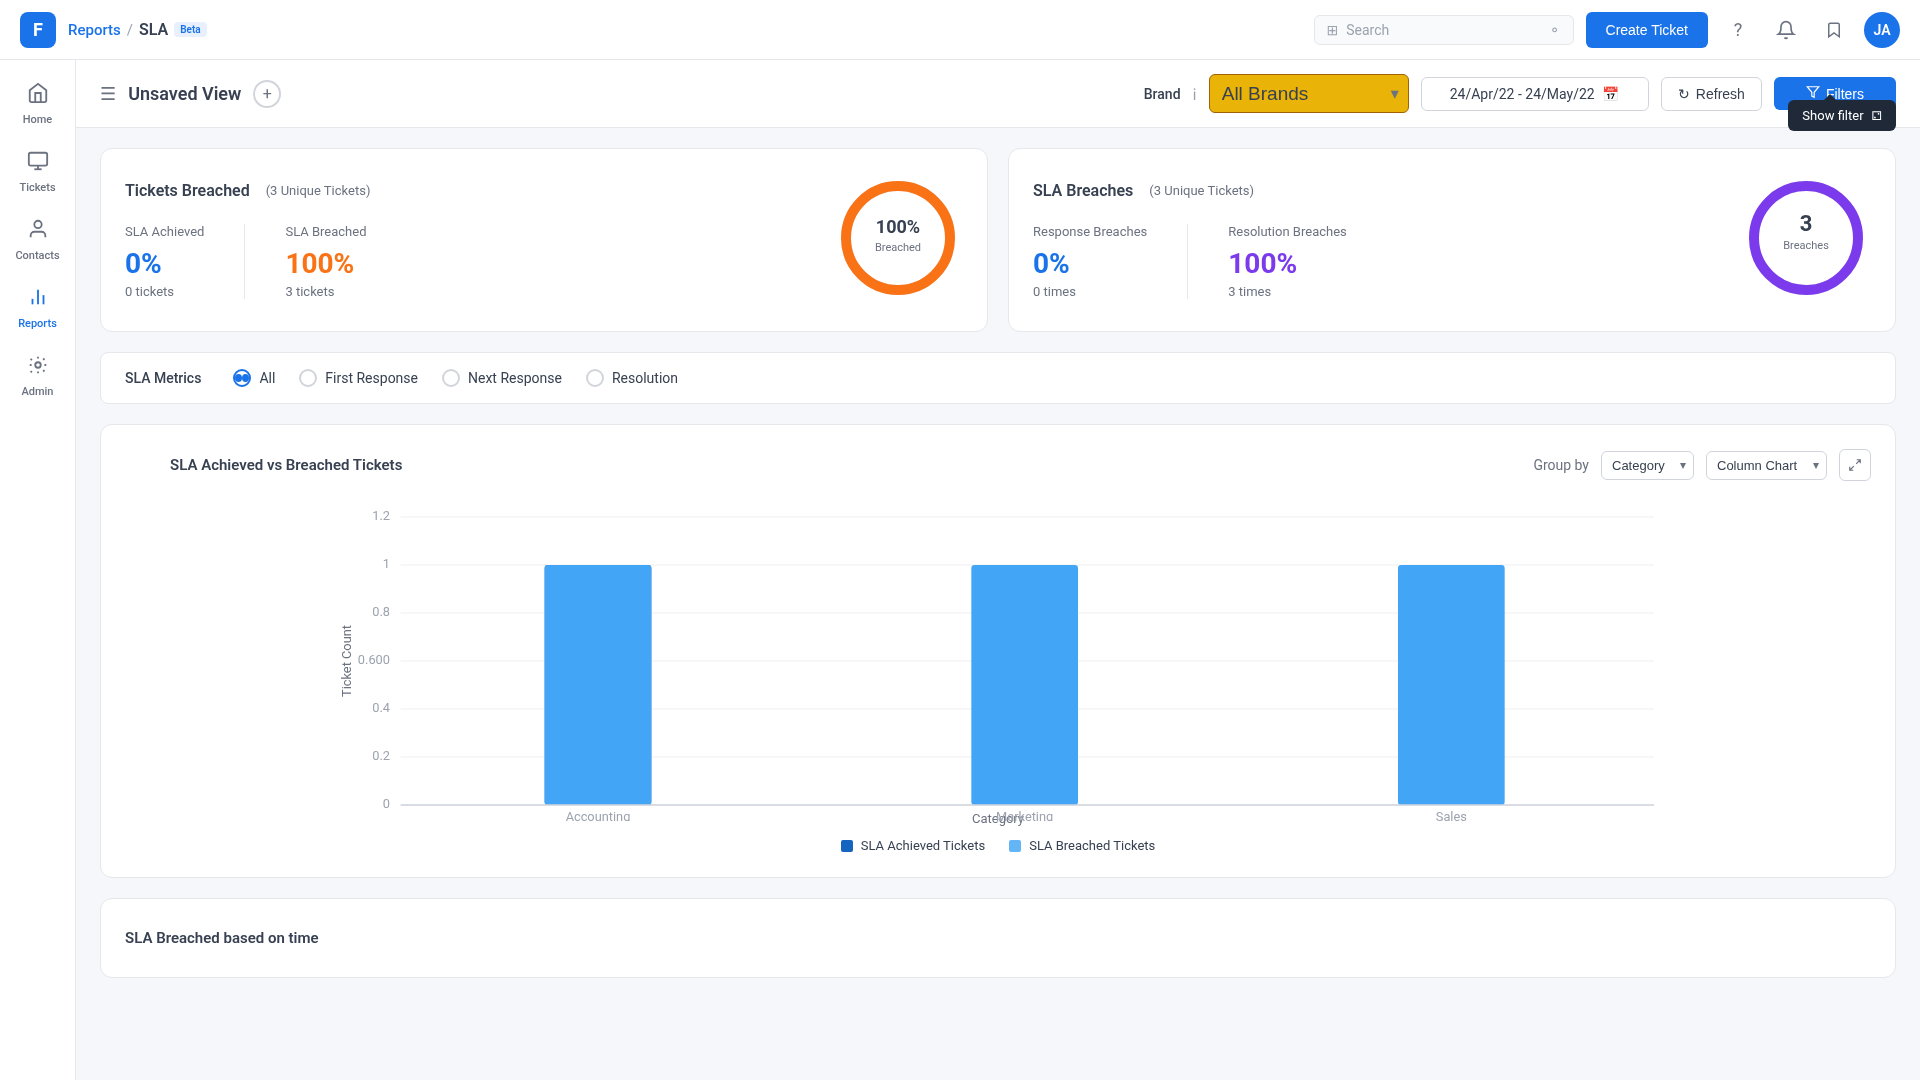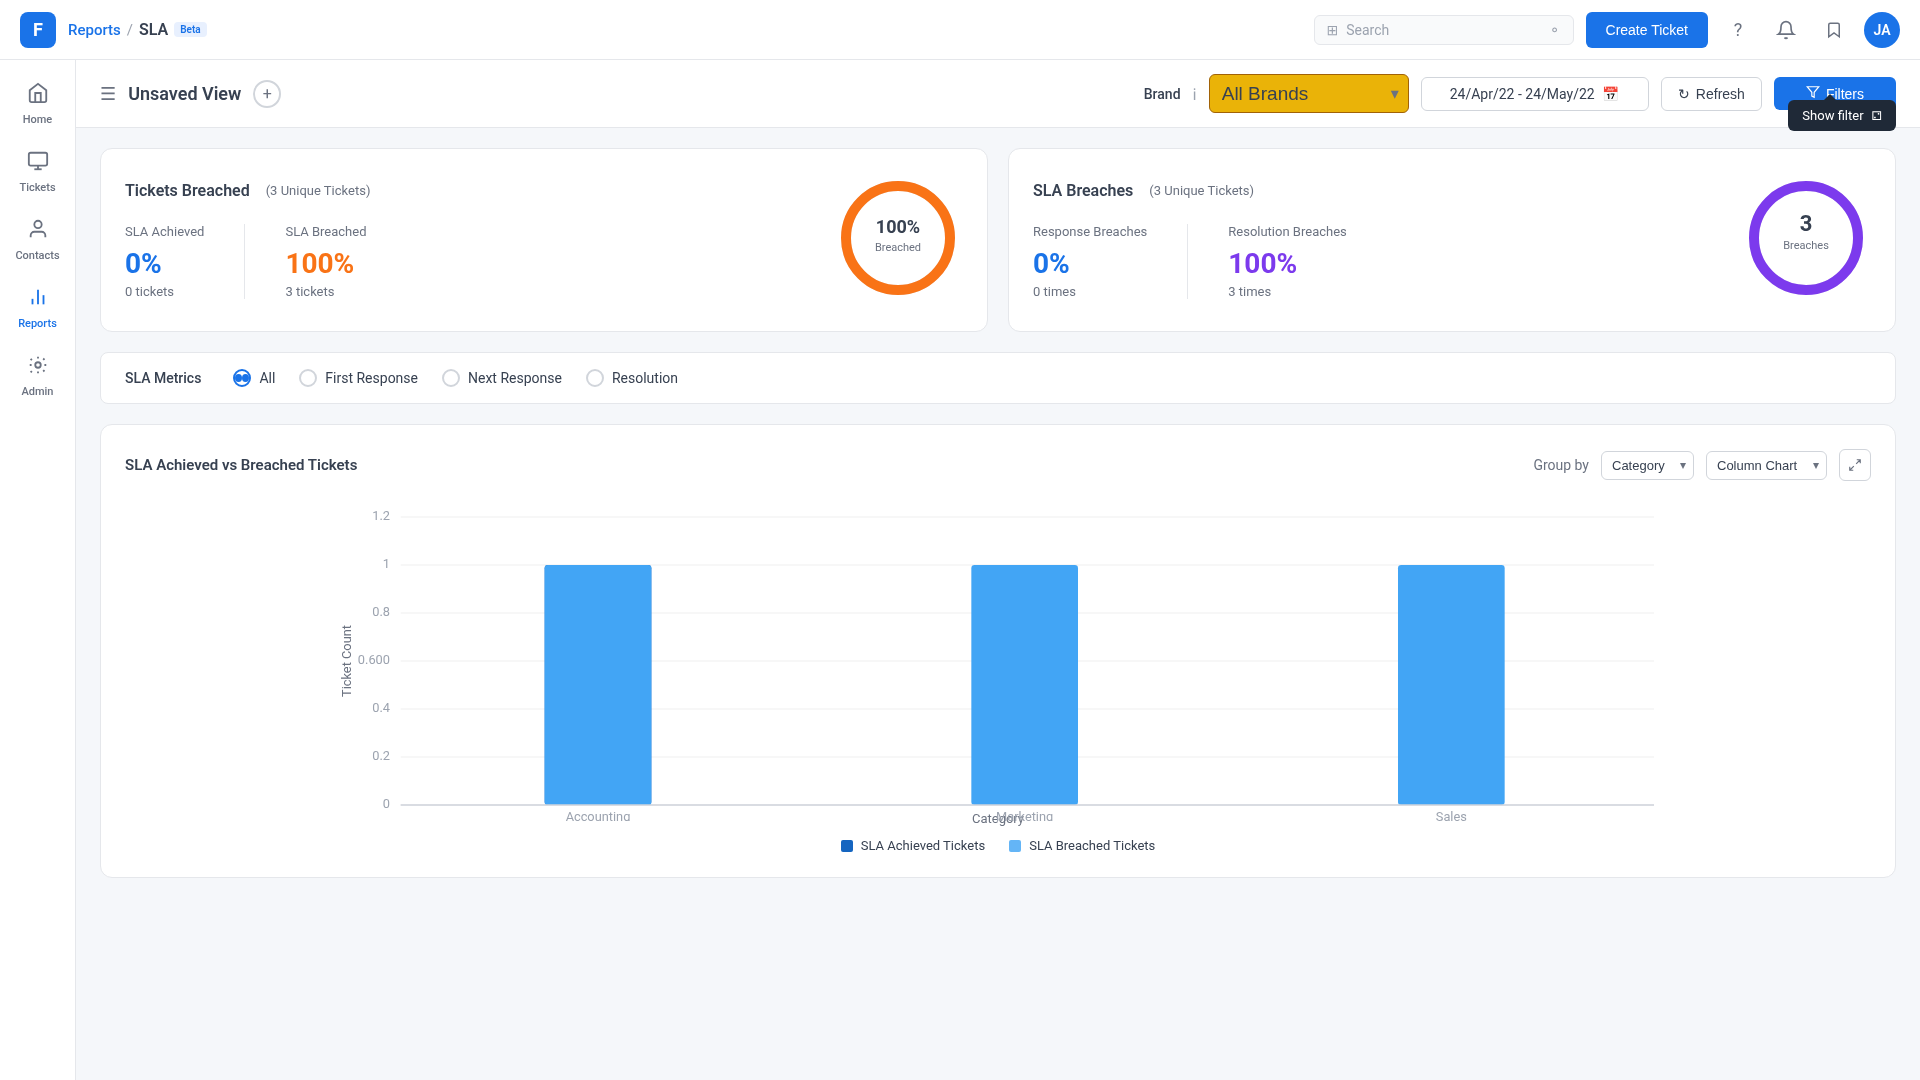--- a/index.html
+++ b/index.html
@@ -287,20 +287,21 @@
       background: #fff;
       margin: 0 24px 20px;
       border-radius: 12px;
       border: 1px solid #e5e7eb;
       padding: 24px;
     }
     .chart-header {
       display: flex;
       align-items: center;
       margin-bottom: 20px;
+      margin-left: 45px;
     }
     .chart-title { font-size: 15px; font-weight: 600; color: #374151; }
     .chart-spacer { flex: 1; }
     .chart-controls { display: flex; align-items: center; gap: 12px; }
     .group-by-label { font-size: 14px; color: #6b7280; }
     .group-by-select {
       border: 1px solid #d1d5db;
       border-radius: 6px;
       padding: 6px 28px 6px 10px;
       font-size: 13px;
@@ -635,14 +636,17 @@
         <div class="legend-dot" style="background:#1565c0;"></div>
         <span>SLA Achieved Tickets</span>
       </div>
       <div class="legend-item">
         <div class="legend-dot" style="background:#64b5f6;"></div>
         <span>SLA Breached Tickets</span>
       </div>
     </div>
   </div>
 
+  <div class="chart-section-bottom">
+    <span class="chart-title-bottom">SLA Breached based on time</span>
+  </div>
 
 </div>
 
 </body></html>

